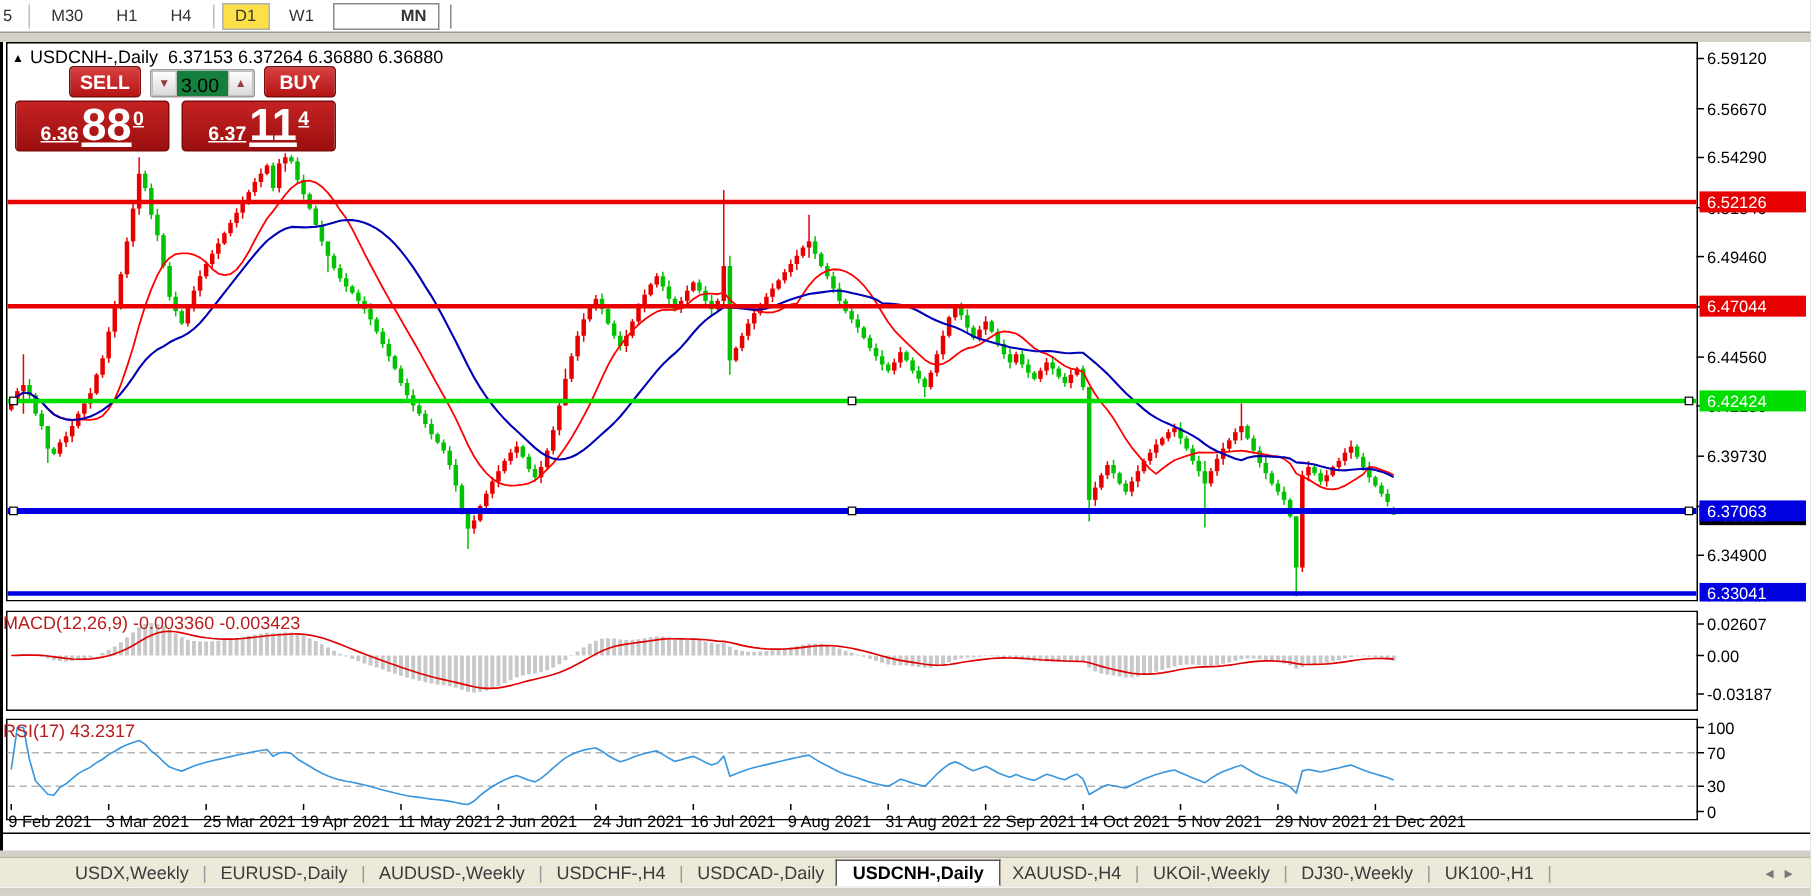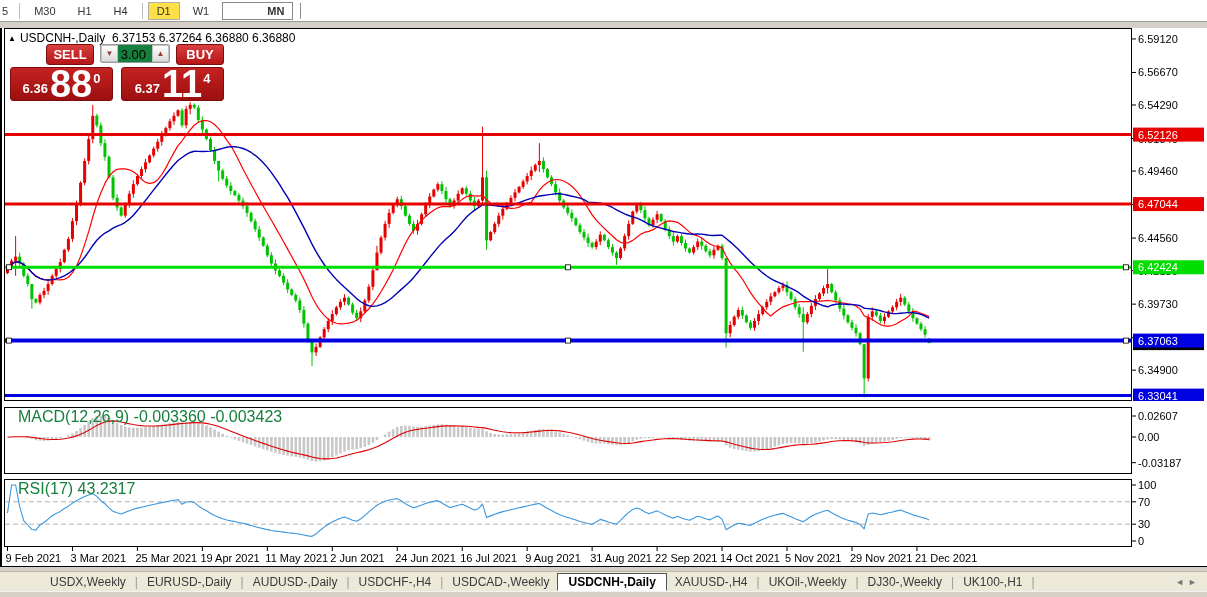--- a/index.html
+++ b/index.html
@@ -23,40 +23,40 @@
   
   .chartwin { position:absolute; top:28px; left:0; width:1207px; height:539px;
               background:#ffffff; border-left:2px solid #000; }
   .pane { position:absolute; left:0; width:1205px; }
   svg { display:block; }
 
   .chart-header { position:absolute; top:3px; left:6px; font-size:12px; color:#000;
                   letter-spacing:0; white-space:nowrap; }
   .chart-header .tri { font-size:8px; vertical-align:1px; margin-right:4px; }
 
-  .ind-header { position:absolute; left:16px; font-size:16px; color:#15803d; white-space:nowrap; }
+  .ind-header { position:absolute; left:0; font-size:12px; color:#b91c1c; white-space:nowrap; }
 
   
   .trade-panel { position:absolute; top:16px; left:8px; width:214px; }
-  .tp-row1 { display:flex; align-items:flex-start; height:21px;padding-left:36px; }
+  .tp-row1 { display:flex; align-items:flex-end; height:21px;padding-left:36px; }
   .tp-btn { width:48px; font-size:13px; font-weight:bold; color:#fff; text-align:center;
             line-height:19px; border:1px solid #7d0d0d; border-radius:3px;
             background:linear-gradient(#d84040,#b51616); }
   .tp-spin { flex:1; display:flex; margin:0 6px; border:1px solid #9a9a9a; border-radius:2px;
              overflow:hidden; background:#fff; }
   .tp-arrow { width:17px; background:linear-gradient(#fdfdfd,#dcdcdc); border:1px solid #c0c0c0;
               font-size:8px; color:#9a3b3b; display:flex; align-items:center; justify-content:center; }
   .tp-vol { flex:1; font-size:13px; color:#000; text-align:right; padding:2px 6px 0 0; background:#15803d; }
   .tp-row2 { display:flex; margin-top:2px; }
   .tp-price { width:103px; height:34px; color:#fff; border:1px solid #7d0d0d; border-radius:3px;
               background:linear-gradient(#c42222,#9c0f0f); display:flex; align-items:center;
-              justify-content:center; }
+              justify-content:center;text-decoration:underline; }
   .tp-price + .tp-price { margin-left:8px; }
   .tp-small { font-size:13px; font-weight:bold; margin-right:2px; margin-top:8px; }
-  .tp-big { font-size:38px; font-weight:bold; line-height:30px; }
+  .tp-big { font-size:30px; font-weight:bold; line-height:30px; }
   .tp-sup { font-size:13px; font-weight:bold; margin-left:1px; margin-top:-12px; }
 
   
   .tabbar { position:absolute; top:571px; left:0; width:1207px; height:20px;
             background:#ece9d8; border-top:1px solid #b9b6a8; display:flex; align-items:center;
             font-size:12px; color:#3a3a3a; }
   .tabbar .pad { width:42px; }
   .tab { padding:1px 8px; white-space:nowrap; cursor:default; }
   .tab.active { background:#ffffff; border:1px solid #555; border-bottom-color:#fff;
                 font-weight:bold; color:#000; padding:1px 10px; }
@@ -883,21 +883,21 @@
           <line x1="1129" y1="45.2" x2="1134" y2="45.2" stroke="#000" stroke-width="1"></line>
           <text x="1136" y="49.2" font-size="11" fill="#000">30</text>
           <line x1="1129" y1="62.00000000000001" x2="1134" y2="62.00000000000001" stroke="#000" stroke-width="1"></line>
           <text x="1136" y="66" font-size="11" fill="#000">0</text>
         </svg>
       <div class="ind-header" style="top:1px;">
         <span>RSI(17)</span>&nbsp;<span>43.2317</span>
       </div>
     </div>
 
-    <div class="pane" style="top:519px;height:20px;">
+    <div class="pane" style="top:508px;height:20px;">
       <svg id="svg-dates" width="1205" height="20">
           <line x1="5.5" y1="0" x2="5.5" y2="4" stroke="#000" stroke-width="1"></line>
           <text x="3.5" y="15" font-size="11" fill="#000">9 Feb 2021</text>
           <line x1="70.46" y1="0" x2="70.46" y2="4" stroke="#000" stroke-width="1"></line>
           <text x="68.46" y="15" font-size="11" fill="#000">3 Mar 2021</text>
           <line x1="135.42" y1="0" x2="135.42" y2="4" stroke="#000" stroke-width="1"></line>
           <text x="133.42" y="15" font-size="11" fill="#000">25 Mar 2021</text>
           <line x1="200.38" y1="0" x2="200.38" y2="4" stroke="#000" stroke-width="1"></line>
           <text x="198.38" y="15" font-size="11" fill="#000">19 Apr 2021</text>
           <line x1="265.34" y1="0" x2="265.34" y2="4" stroke="#000" stroke-width="1"></line>
@@ -926,25 +926,25 @@
         </svg>
     </div>
   </div>
 
   <div class="tabbar">
     <div class="pad"></div>
     <span class="tab">USDX,Weekly</span>
       <span class="tab-sep">|</span>
     <span class="tab">EURUSD-,Daily</span>
       <span class="tab-sep">|</span>
-    <span class="tab">AUDUSD-,Daily</span>
+    <span class="tab">AUDUSD-,Weekly</span>
       <span class="tab-sep">|</span>
     <span class="tab">USDCHF-,H4</span>
       <span class="tab-sep">|</span>
-    <span class="tab">USDCAD-,Weekly</span>
+    <span class="tab">USDCAD-,Daily</span>
     <span class="tab active">USDCNH-,Daily</span>
     <span class="tab">XAUUSD-,H4</span>
       <span class="tab-sep">|</span>
     <span class="tab">UKOil-,Weekly</span>
       <span class="tab-sep">|</span>
     <span class="tab">DJ30-,Weekly</span>
       <span class="tab-sep">|</span>
     <span class="tab">UK100-,H1</span>
       <span class="tab-sep">|</span>
     <span class="tab-arrows"><span>◄</span><span>►</span></span>

